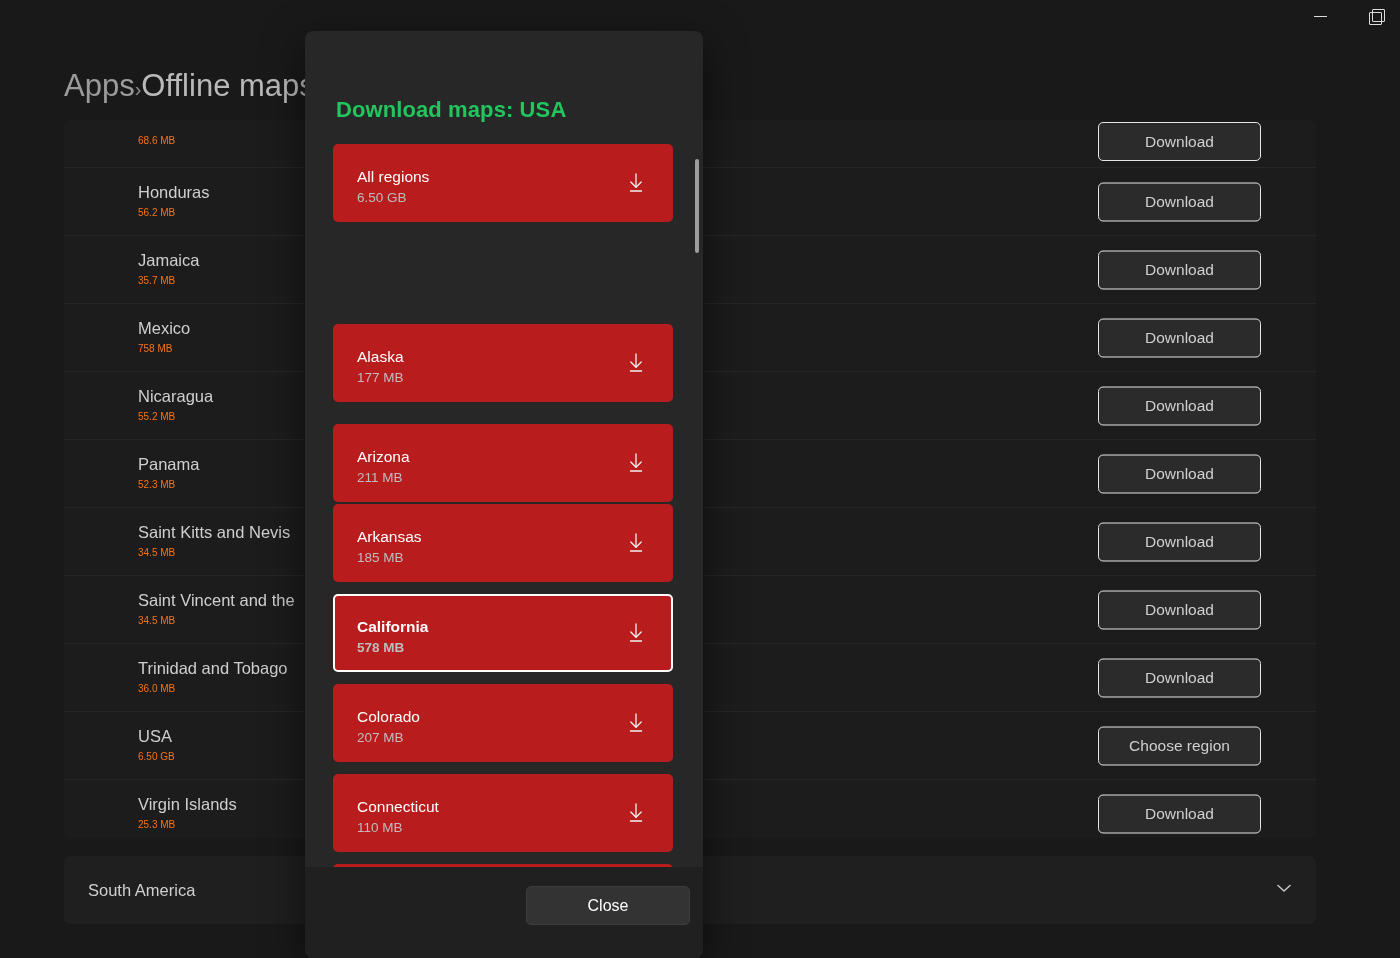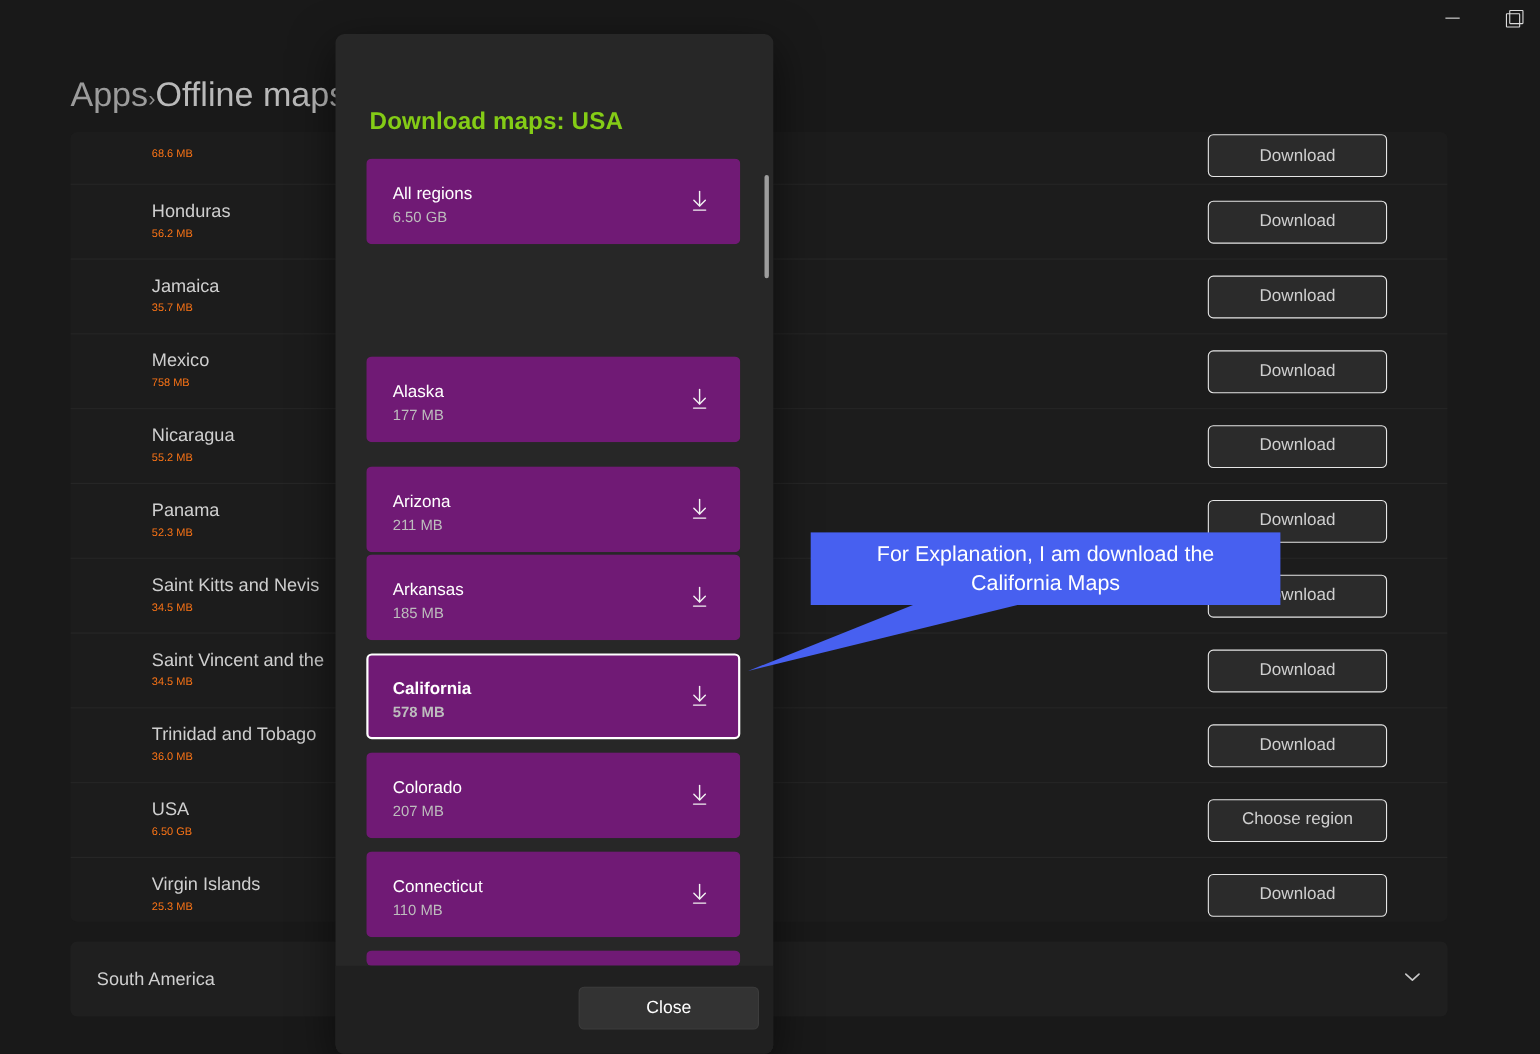--- a/index.html
+++ b/index.html
@@ -81,30 +81,30 @@
 
   
   .dialog {
     position: absolute; left: 305px; top: 31px; width: 398px; height: 927px;
     background: #272727; border-radius: 8px;
     box-shadow: 0 12px 40px rgba(0,0,0,.55);
     overflow: hidden;
   }
   .dialog-title {
     position: absolute; left: 31px; top: 66px;
-    font-size: 22px; color: #84cc16; font-weight: 600;
+    font-size: 22px; color: #22c55e; font-weight: 600;
     letter-spacing: .1px;
   }
   .dialog-list {
     position: absolute; left: 0; top: 113px; width: 398px; height: 765px;
     overflow: hidden;
   }
   .dl-item {
     position: absolute; left: 28px; width: 340px; height: 78px;
-    background: #701a75; border-radius: 5px;
+    background: #b91c1c; border-radius: 5px;
     border: 2px solid transparent;
     text-align: right;
   }
   .dl-item.selected { border-color: #ffffff; font-weight: bold; }
   .dl-name {
     position: absolute; left: 22px; top: 22px;
     font-size: 15.5px; color: #ffffff;
   }
   .dl-size {
     position: absolute; left: 22px; top: 44px;
@@ -116,21 +116,21 @@
   }
   .dl-partial { height: 14px; overflow: hidden; }
   .dl-scroll-track {
     position: absolute; right: 4px; top: 113px; width: 6px; height: 730px;
   }
   .dl-scroll-thumb {
     position: absolute; right: 0; top: 15px; width: 4px; height: 94px;
     background: #9d9d9d; border-radius: 2px;
   }
   .dialog-footer {
-    position: absolute; left: 0; bottom: 0; width: 398px; height: 80px;
+    position: absolute; left: 0; bottom: 0; width: 398px; height: 91px;
     background: #202020;
   }
   .close-btn {
     position: absolute; right: 13px; top: 19px;
     width: 164px; height: 39px; border-radius: 5px;
     background: #333333; border: 1px solid #3c3c3c;
     color: #ffffff; font-size: 16px;
     display: flex; align-items: center; justify-content: center;
     font-family: "Liberation Sans", sans-serif;
   }
@@ -333,24 +333,14 @@
 
     <div class="dl-scroll-track">
       <div class="dl-scroll-thumb"></div>
     </div>
 
     <div class="dialog-footer">
       <div class="close-btn">Close</div>
     </div>
   </div>
 
-  <div class="callout-wrap">
-    <svg class="callout-tail" width="490" height="150" viewBox="0 0 490 150">
-      <polygon points="0,130 150,70 245,70" fill="#4760f0"></polygon>
-    </svg>
-    <div class="callout-box"></div>
-    <div class="callout-text">
-      <span>For Explanation, I am download the</span>
-      <span>California Maps</span>
-    </div>
-  </div>
 
 </div>
 
 </body></html>

